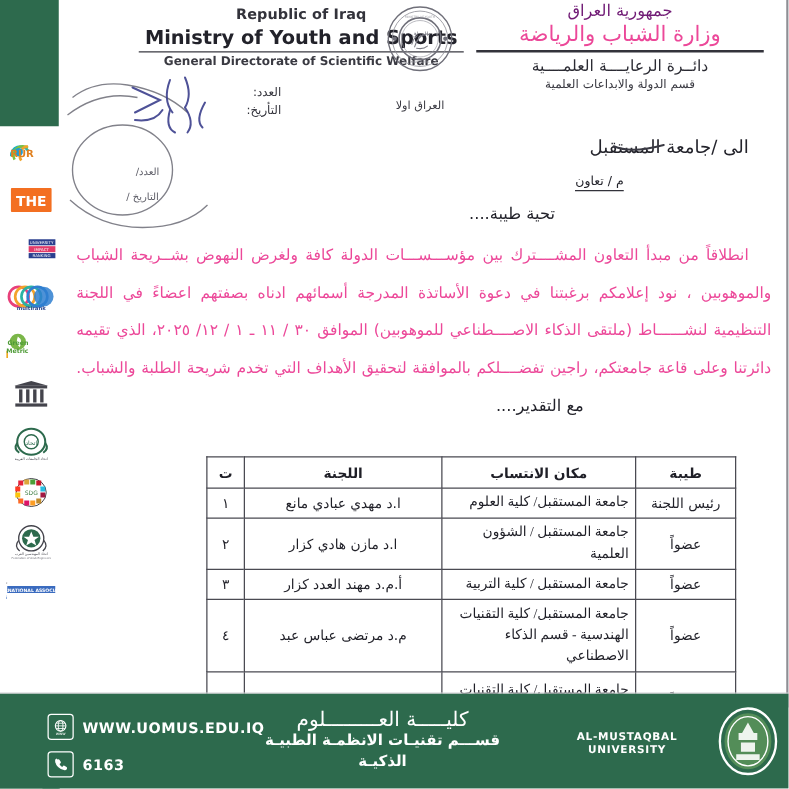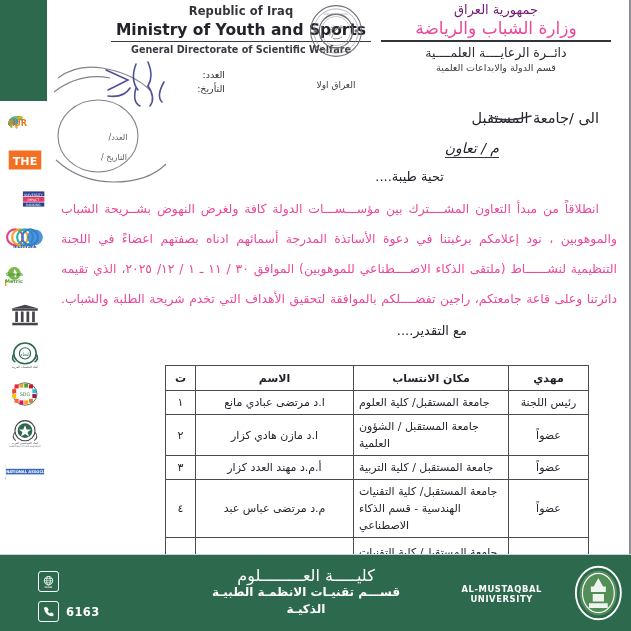--- a/index.html
+++ b/index.html
@@ -213,26 +213,25 @@
     position: relative;
   }
   .addressee .tick {
     position: absolute;
     right: 88px;
     top: 4px;
     width: 44px;
     height: 10px;
   }
   .subject {
-    font-size: 14px;
+    font-size: 10px;
     color: #23232b;
     text-align: right;
     padding-right: 122px;
     margin-top: 14px;
-    font-style: italic;
   }
   .subject span {
     border-bottom: 1.4px solid #33333b;
     padding-bottom: 1px;
   }
   .greeting {
     font-size: 13px;
     color: #23232b;
     text-align: right;
     padding-right: 177px;
@@ -284,21 +283,21 @@
     text-align: center;
     height: 20px;
     padding: 2px 5px;
   }
   col.c-idx   { width: 30px; }
   col.c-name  { width: 158px; }
   col.c-place { width: 155px; }
   col.c-role  { width: 80px; }
   td.idx   { text-align: center; }
   td.name  { text-align: center; }
-  td.place { text-align: left; }
+  td.place { text-align: right; font-family: Liberation Serif, serif; }
   td.role  { text-align: center; }
   tr.tall td { height: 40px; }
 
   
   .footer {
     position: absolute;
     left: 0;
     right: 0;
     bottom: 0;
     height: 76px;
@@ -598,31 +597,31 @@
   <div class="tbl-wrap">
     <table class="committee">
       <colgroup>
         <col class="c-role">
           <col class="c-place">
           <col class="c-name">
           <col class="c-idx">
       </colgroup>
       <thead>
         <tr>
-          <th>مهدي</th>
+          <th>طيبة</th>
           <th>مكان الانتساب</th>
-          <th>الاسم</th>
+          <th>اللجنة</th>
           <th>ت</th>
         </tr>
       </thead>
       <tbody>
         <tr>
           <td class="role">رئيس اللجنة</td>
           <td class="place">جامعة المستقبل/ كلية العلوم</td>
-          <td class="name">ا.د مرتضى عبادي مانع</td>
+          <td class="name">ا.د مهدي عبادي مانع</td>
           <td class="idx">١</td>
         </tr>
         <tr>
           <td class="role">عضواً</td>
           <td class="place">جامعة المستقبل / الشؤون العلمية</td>
           <td class="name">ا.د مازن هادي كزار</td>
           <td class="idx">٢</td>
         </tr>
         <tr>
           <td class="role">عضواً</td>
@@ -677,20 +676,21 @@
       <div class="f-contact">
         <div class="f-row">
           <span class="f-badge">
             <svg width="13" height="13" viewBox="0 0 16 16">
               <circle cx="8" cy="7" r="5.2" fill="none" stroke="#fff" stroke-width="1.1"></circle>
               <ellipse cx="8" cy="7" rx="2.3" ry="5.2" fill="none" stroke="#fff" stroke-width="0.9"></ellipse>
               <path d="M3 7 h10 M3.8 4.4 h8.4 M3.8 9.6 h8.4" stroke="#fff" stroke-width="0.8" fill="none"></path>
               <text x="8" y="15.6" font-size="4" fill="#fff" text-anchor="middle" font-family="DejaVu Sans, sans-serif">www</text>
             </svg>
           </span>
+          <span class="f-row-text">WWW.UOMUS.EDU.IQ</span>
         </div>
         <div class="f-row">
           <span class="f-badge">
             <svg width="12" height="12" viewBox="0 0 16 16">
               <path d="M4 2 q1.6 -0.6 2.4 0.8 l1 1.8 q0.5 1 -0.5 1.7 l-0.8 0.6 q0.9 2 2.9 3.2 l0.7 -0.9 q0.7 -1 1.7 -0.4 l1.8 1 q1.4 0.8 0.8 2.4 q-0.6 1.4 -2.4 1.4 q-4 -0.3 -7 -3.4 q-3 -3.1 -3.2 -6.8 q0 -1.8 1.6 -2.4z" fill="#ffffff"></path>
             </svg>
           </span>
           <span class="f-row-text">6163</span>
         </div>
       </div>

